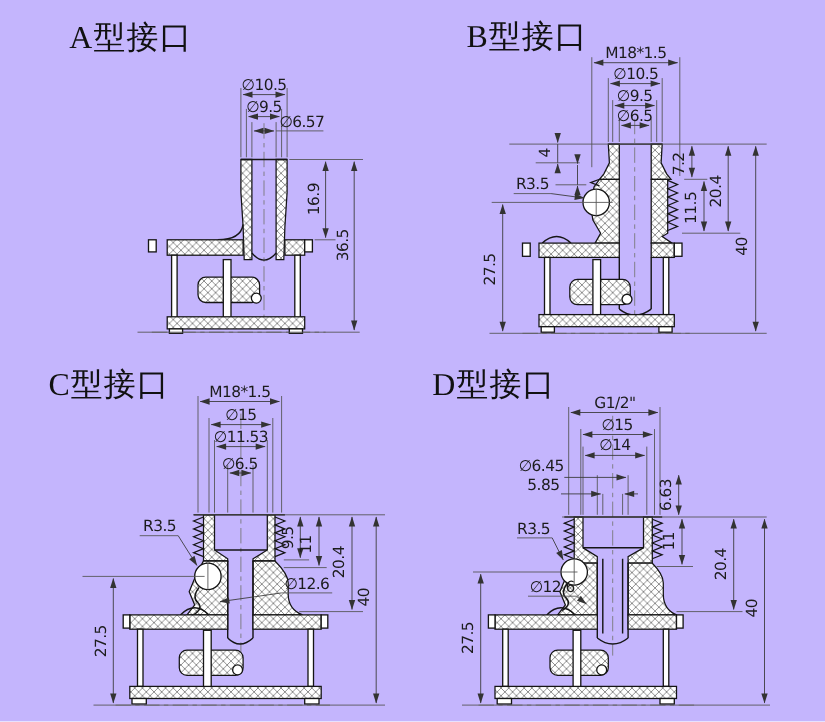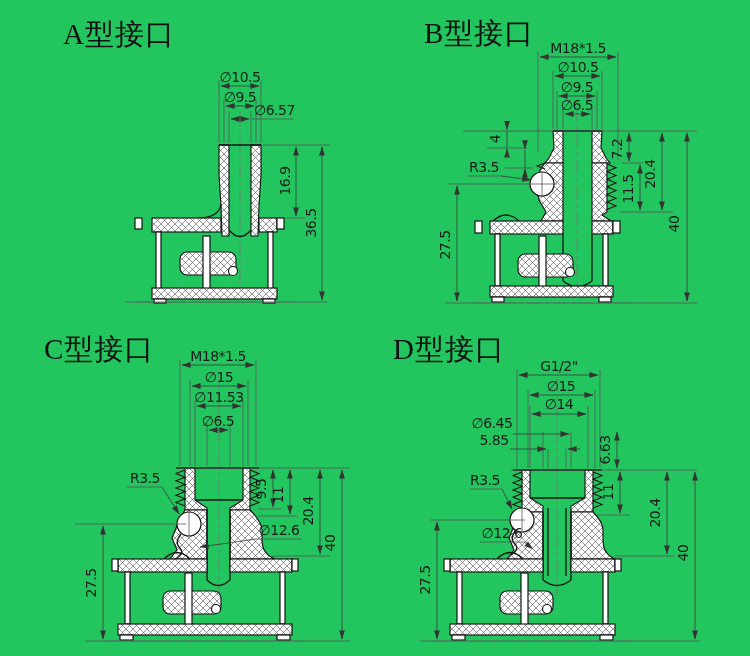--- a/index.html
+++ b/index.html
@@ -1,16 +1,16 @@
 <!DOCTYPE html>
 <html><head>
 <meta charset="utf-8">
 <style>
   html,body{margin:0;padding:0;background:#fff;}
-  .page{position:relative;width:750px;height:656px;background:#22c55e;overflow:hidden;
+  .page{position:relative;width:750px;height:656px;background:#c4b5fd;overflow:hidden;
         display:grid;grid-template-columns:375px 375px;grid-template-rows:328px 328px;
         font-family:"DejaVu Sans",sans-serif;}
   .panel{margin:0;width:375px;height:328px;}
   svg{display:block;}
   svg text{fill:#1c1c1c;font-family:"DejaVu Sans",sans-serif;font-size:14px;letter-spacing:-0.5px;}
   svg text.title{font-size:29px;letter-spacing:1px;fill:#111;font-family:"Liberation Serif","DejaVu Serif",serif;}
   .cl path{stroke:#777;stroke-width:0.8;fill:none;stroke-dasharray:14 4 4 4;}
   .thin line, .thin path{stroke:#555;stroke-width:0.8;fill:none;}
   .dim line, .dim path{stroke:#3a3a3a;stroke-width:0.8;fill:none;}
   .part path, .part line{stroke:#151515;stroke-width:1.3;fill:none;}

